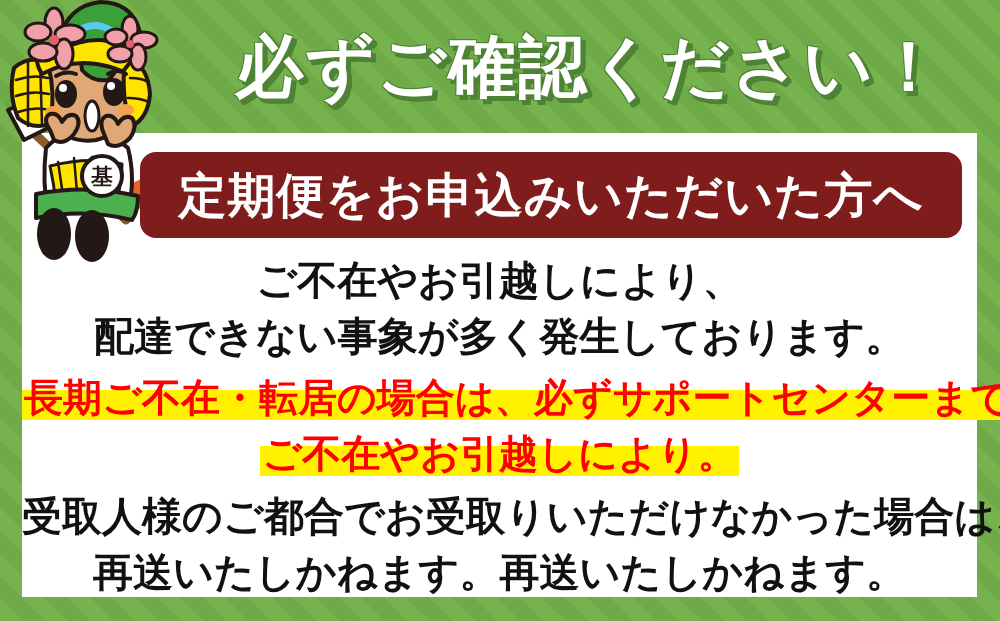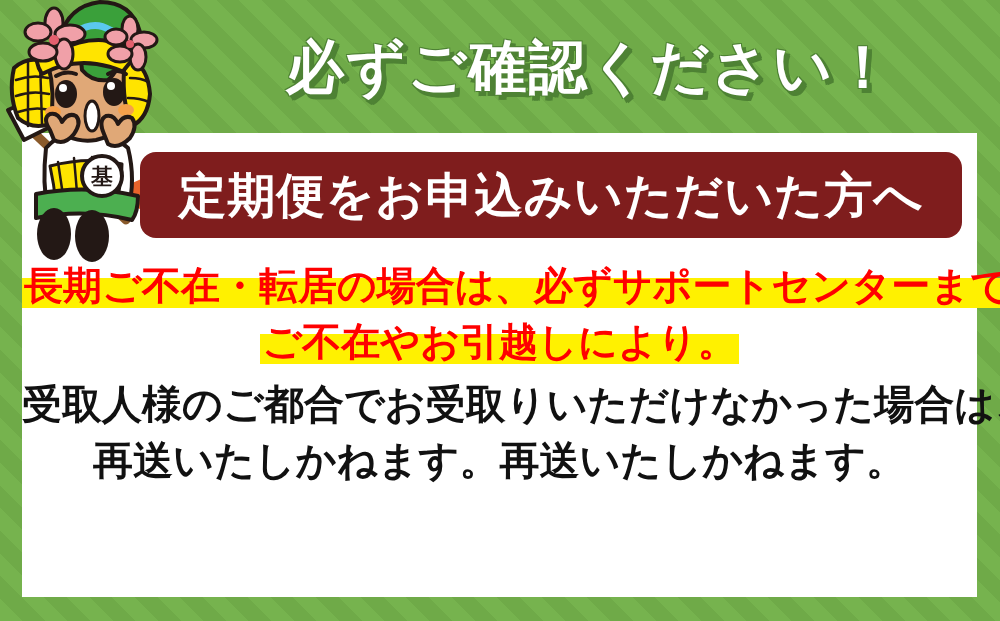--- a/index.html
+++ b/index.html
@@ -32,21 +32,21 @@
   .header-title {
     position: absolute;
     left: 190px;
     top: 8px;
     width: 800px;
     height: 118px;
     display: flex;
     align-items: center;
     justify-content: center;
     color: #ffffff;
-    font-size: 58px;
+    font-size: 68px;
     font-weight: bold;
     letter-spacing: 2px;
     line-height: 1;
     white-space: nowrap;
     text-shadow:
        4px 4px 0 #4e8234,
        5px 5px 0 #4e8234,
        3px 5px 0 #4e8234,
        5px 3px 0 #4e8234,
       -1px -1px 0 #4e8234,
@@ -150,20 +150,26 @@
 
   <div class="card"></div>
 
   <div class="banner-tail"></div>
 
   <div class="banner">
     <span class="banner-label">定期便をお申込みいただいた方へ</span>
   </div>
 
   <div class="body-lines">
+    <div class="line">
+      <span>ご不在やお引越しにより、</span>
+    </div>
+    <div class="line">
+      <span>配達できない事象が多く発生しております。</span>
+    </div>
     <div class="spacer-sm"></div>
     <div class="line red">
       <span class="hl">長期ご不在・転居の場合は、必ずサポートセンターまで</span>
     </div>
     <div class="line red">
       <span class="hl">ご不在やお引越しにより。</span>
     </div>
     <div class="spacer-sm"></div>
     <div class="line">
       <span>受取人様のご都合でお受取りいただけなかった場合は、</span>

